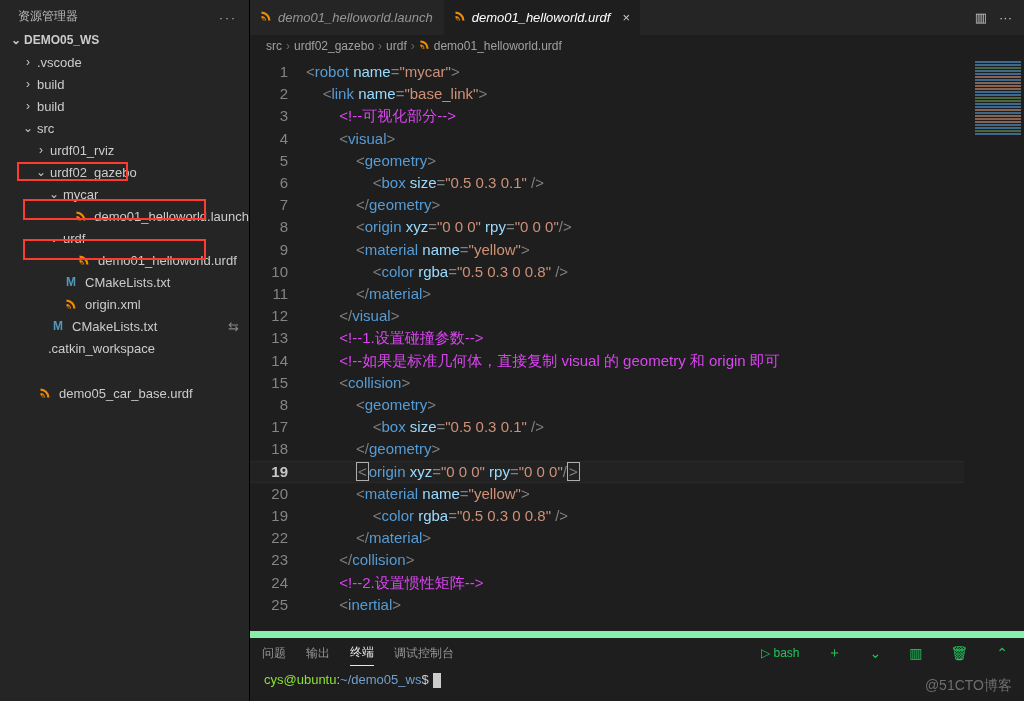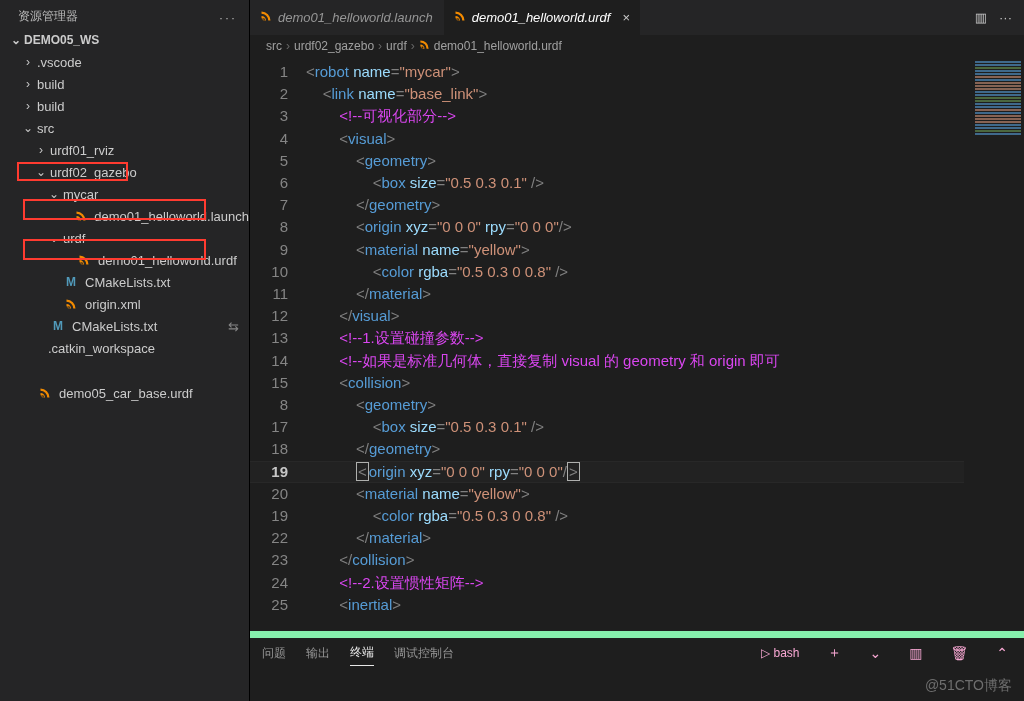--- a/index.html
+++ b/index.html
@@ -33,21 +33,21 @@
 .minimap { position:absolute; top:0; right:0; width:52px; height:120px; display:flex; flex-direction:column; gap:1px; padding:4px 3px; opacity:.6;}
 .minimap div{height:2px;background:#3794ff;}
 .minimap div.g{background:#6a9955;} .minimap div.o{background:#ce9178;} .minimap div.b{background:#569cd6;}
 .cursor-mark { border:1px solid #aeafad; padding:0 1px;}
 .current-line { position:absolute; left:0; right:60px; height:22px; border-top:1px solid #282828; border-bottom:1px solid #282828; background:rgba(255,255,255,.02);}
 .panel { height:70px; border-top:7px solid #86efac; display:flex; flex-direction:column; background:#1e1e1e;}
 .panel-tabs { display:flex; align-items:center; height:30px; padding:0 12px; gap:20px; color:#969696; font-size:12px;}
 .panel-tabs .pt { padding:4px 0; cursor:pointer;}
 .panel-tabs .pt.active { color:#e7e7e7; border-bottom:1px solid #e7e7e7;}
 .panel-tabs .spacer { flex:1;}
-.panel-tabs .pact { color:#f9a8d4; cursor:pointer; padding:0 4px; font-size:14px;}
+.panel-tabs .pact { color:#22c55e; cursor:pointer; padding:0 4px; font-size:14px;}
 .term { flex:1; padding:4px 14px; font-family:Consolas,monospace; font-size:13px;}
 .term .user{color:#8ae234;} .term .path{color:#729fcf;} .term .dollar{color:#ccc;} .term .curs{display:inline-block;width:8px;height:15px;background:#ccc;vertical-align:middle;margin-left:4px;}
 .watermark { position:absolute; right:12px; bottom:6px; color:#6e6e6e; font-size:14px;}
 .tab-actions { margin-left:auto; display:flex; align-items:center; gap:12px; padding:0 12px; color:#c5c5c5;}
 </style>
 </head>
 <body>
 
 <div class="workbench">
   <div class="sidebar" style="position:relative;">
@@ -248,16 +248,19 @@
           <span class="pt active">终端</span>
           <span class="pt">调试控制台</span>
           <span class="spacer"></span>
           <span class="pact" style="font-size:12px;">▷ bash</span>
           <span class="pact">＋</span>
           <span class="pact">⌄</span>
           <span class="pact">▥</span>
           <span class="pact">🗑</span>
           <span class="pact">⌃</span>
         </div>
+      <div class="term">
+        <span class="user">cys@ubuntu</span><span style="color:#ccc;">:</span><span class="path">~/demo05_ws</span><span class="dollar">$</span><span class="curs"></span>
+      </div>
     </div>
     <div class="watermark">@51CTO博客</div>
   </div>
 </div>
 
 </body></html>

